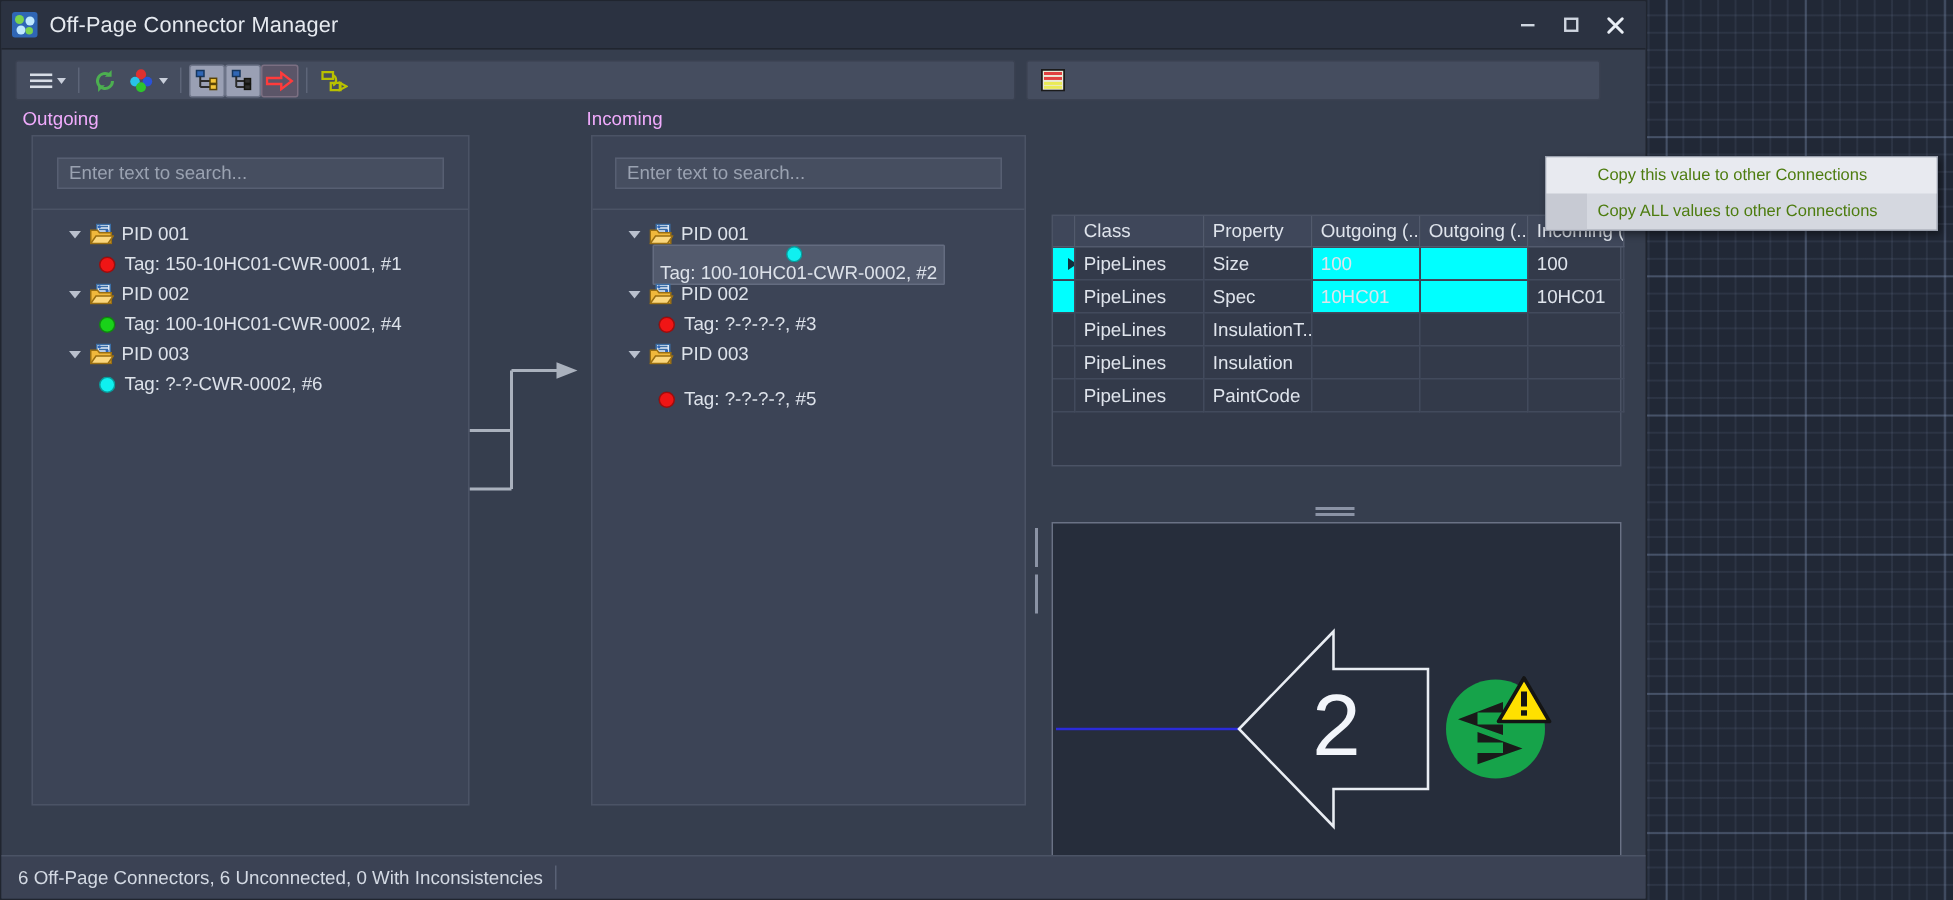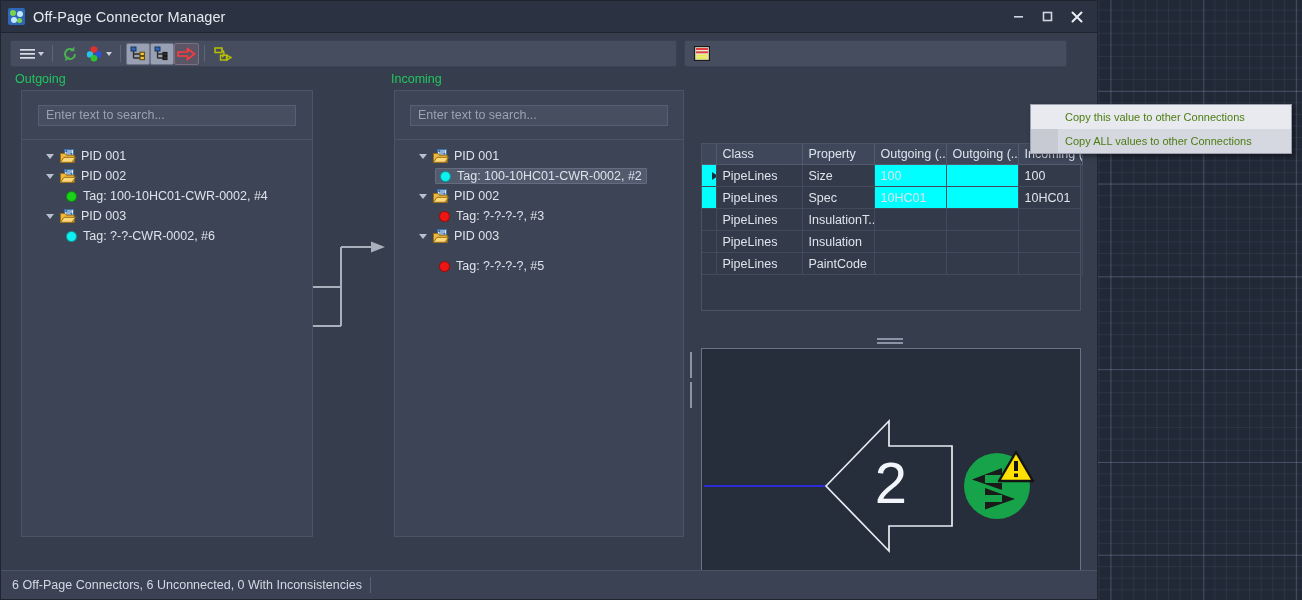--- a/index.html
+++ b/index.html
@@ -63,21 +63,21 @@
   }
   .tb-btn.pressed{background:#9aa0b4;border-color:#6d7488;}
   .tb-btn.outlined{background:#5b5568;border-color:#7b6f82;}
   .tb-sep{width:1px;height:17px;background:#5d6578;margin:0 5px;}
   .caret{
     width:0;height:0;border-left:3.5px solid transparent;border-right:3.5px solid transparent;
     border-top:4px solid #c9cfdb;margin-left:3px;
   }
   
   #body{position:relative;height:489px;}
-  .pane-label{position:absolute;font-size:12.5px;color:#22c55e;}
+  .pane-label{position:absolute;font-size:12.5px;color:#f0abfc;}
   .tree-panel{
     position:absolute;background:#3c4456;border:1px solid #4b5365;box-sizing:border-box;
   }
   .search-wrap{height:48px;border-bottom:1px solid #4b5365;display:flex;align-items:center;justify-content:center;}
   .search-box{
     height:21px;background:#464e60;border:1px solid #575f72;box-sizing:border-box;
     display:flex;align-items:center;padding-left:7px;font-size:12.5px;color:#9aa2b1;
   }
   .tree{padding-top:6px;font-size:12.5px;color:#dde2ea;}
   .tree-row{height:20px;display:flex;align-items:center;padding-left:24px;}
@@ -269,20 +269,26 @@
             <span class="folder-icon"><svg width="16" height="14" viewBox="0 0 16 14">
                 <rect x="4.5" y="0.5" width="9" height="7" fill="#dfe8f5" stroke="#3b6ea5"></rect>
                 <path d="M6 2 H12 M6 4 H12 M6 6 H10" stroke="#3b6ea5" stroke-width="0.9"></path>
                 <circle cx="6.2" cy="2.2" r="1.1" fill="#2f66b5"></circle>
                 <circle cx="11.4" cy="5" r="1.1" fill="#2f66b5"></circle>
                 <path d="M0.5 4.5 H5 L6.3 6.2 H14.2 V13.3 H0.5 Z" fill="#f0b83c" stroke="#9a6f12"></path>
                 <path d="M0.5 13.3 L4 8.3 H15.5 L12 13.3 Z" fill="#fbd77d" stroke="#9a6f12"></path>
               </svg></span>
             <span>PID 001</span>
           </div>
+          <div class="tree-row child">
+            <span style="display: flex; align-items: center;">
+              <span class="dot" style="background: rgb(240, 21, 21);"></span>
+              <span>Tag: 150-10HC01-CWR-0001, #1</span>
+            </span>
+          </div>
           <div class="tree-row">
             <span class="tri"></span>
             <span class="folder-icon"><svg width="16" height="14" viewBox="0 0 16 14">
                 <rect x="4.5" y="0.5" width="9" height="7" fill="#dfe8f5" stroke="#3b6ea5"></rect>
                 <path d="M6 2 H12 M6 4 H12 M6 6 H10" stroke="#3b6ea5" stroke-width="0.9"></path>
                 <circle cx="6.2" cy="2.2" r="1.1" fill="#2f66b5"></circle>
                 <circle cx="11.4" cy="5" r="1.1" fill="#2f66b5"></circle>
                 <path d="M0.5 4.5 H5 L6.3 6.2 H14.2 V13.3 H0.5 Z" fill="#f0b83c" stroke="#9a6f12"></path>
                 <path d="M0.5 13.3 L4 8.3 H15.5 L12 13.3 Z" fill="#fbd77d" stroke="#9a6f12"></path>
               </svg></span>
@@ -334,21 +340,21 @@
                 <rect x="4.5" y="0.5" width="9" height="7" fill="#dfe8f5" stroke="#3b6ea5"></rect>
                 <path d="M6 2 H12 M6 4 H12 M6 6 H10" stroke="#3b6ea5" stroke-width="0.9"></path>
                 <circle cx="6.2" cy="2.2" r="1.1" fill="#2f66b5"></circle>
                 <circle cx="11.4" cy="5" r="1.1" fill="#2f66b5"></circle>
                 <path d="M0.5 4.5 H5 L6.3 6.2 H14.2 V13.3 H0.5 Z" fill="#f0b83c" stroke="#9a6f12"></path>
                 <path d="M0.5 13.3 L4 8.3 H15.5 L12 13.3 Z" fill="#fbd77d" stroke="#9a6f12"></path>
               </svg></span>
             <span>PID 001</span>
           </div>
           <div class="tree-row child">
-            <span class="sel-hl" style="display: flex; align-items: center; padding-left: 4px;">
+            <span class="sel-hl" style="display: flex; align-items: center; padding-left: 4px; flex-direction: column;">
               <span class="dot" style="background: rgb(15, 240, 240);"></span>
               <span>Tag: 100-10HC01-CWR-0002, #2</span>
             </span>
           </div>
           <div class="tree-row">
             <span class="tri"></span>
             <span class="folder-icon"><svg width="16" height="14" viewBox="0 0 16 14">
                 <rect x="4.5" y="0.5" width="9" height="7" fill="#dfe8f5" stroke="#3b6ea5"></rect>
                 <path d="M6 2 H12 M6 4 H12 M6 6 H10" stroke="#3b6ea5" stroke-width="0.9"></path>
                 <circle cx="6.2" cy="2.2" r="1.1" fill="#2f66b5"></circle>

